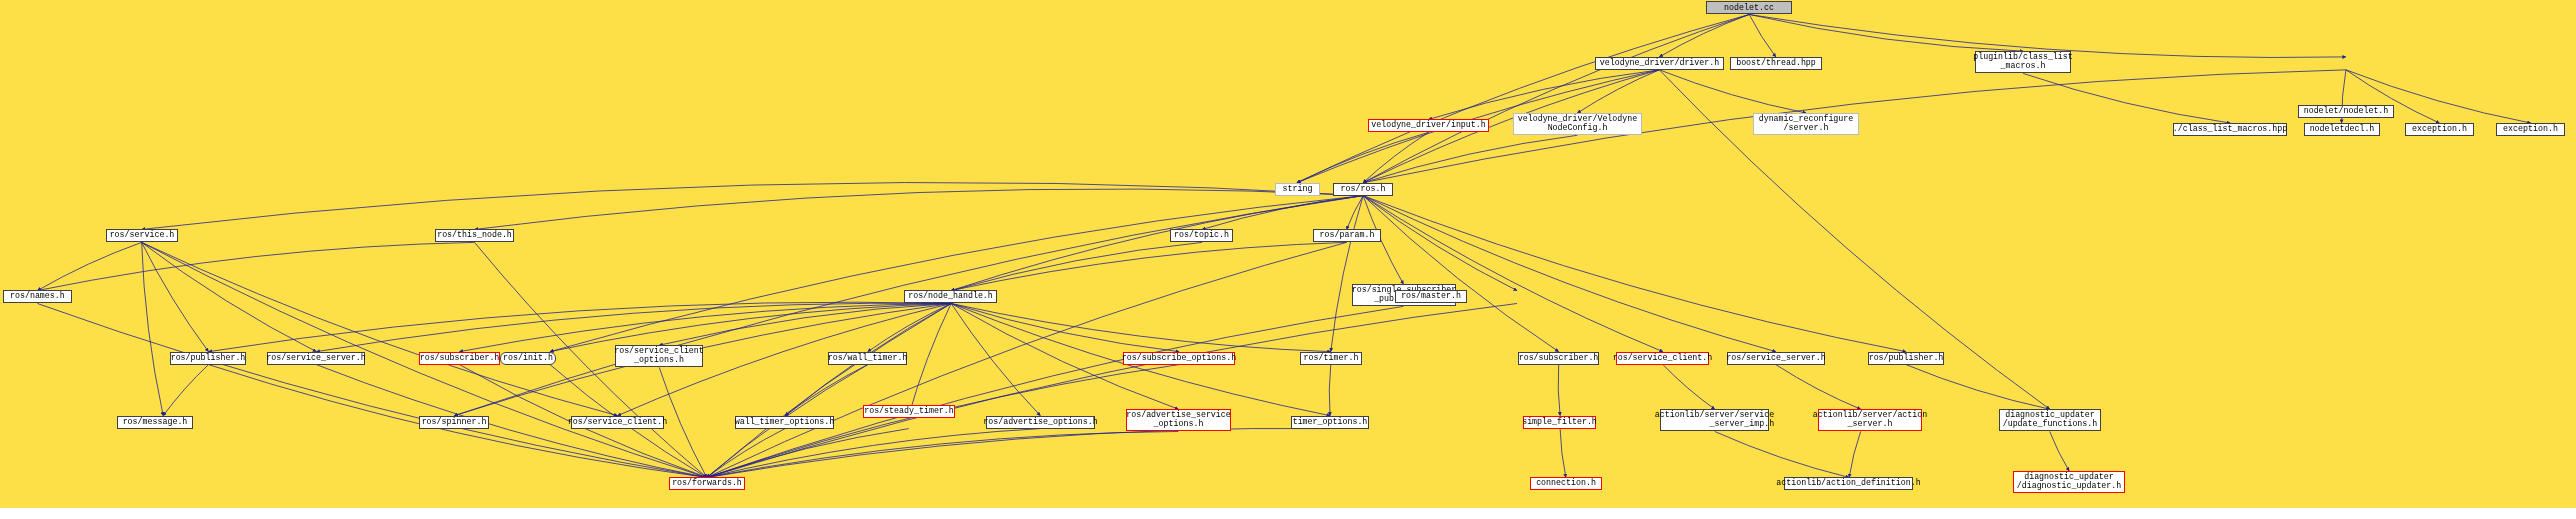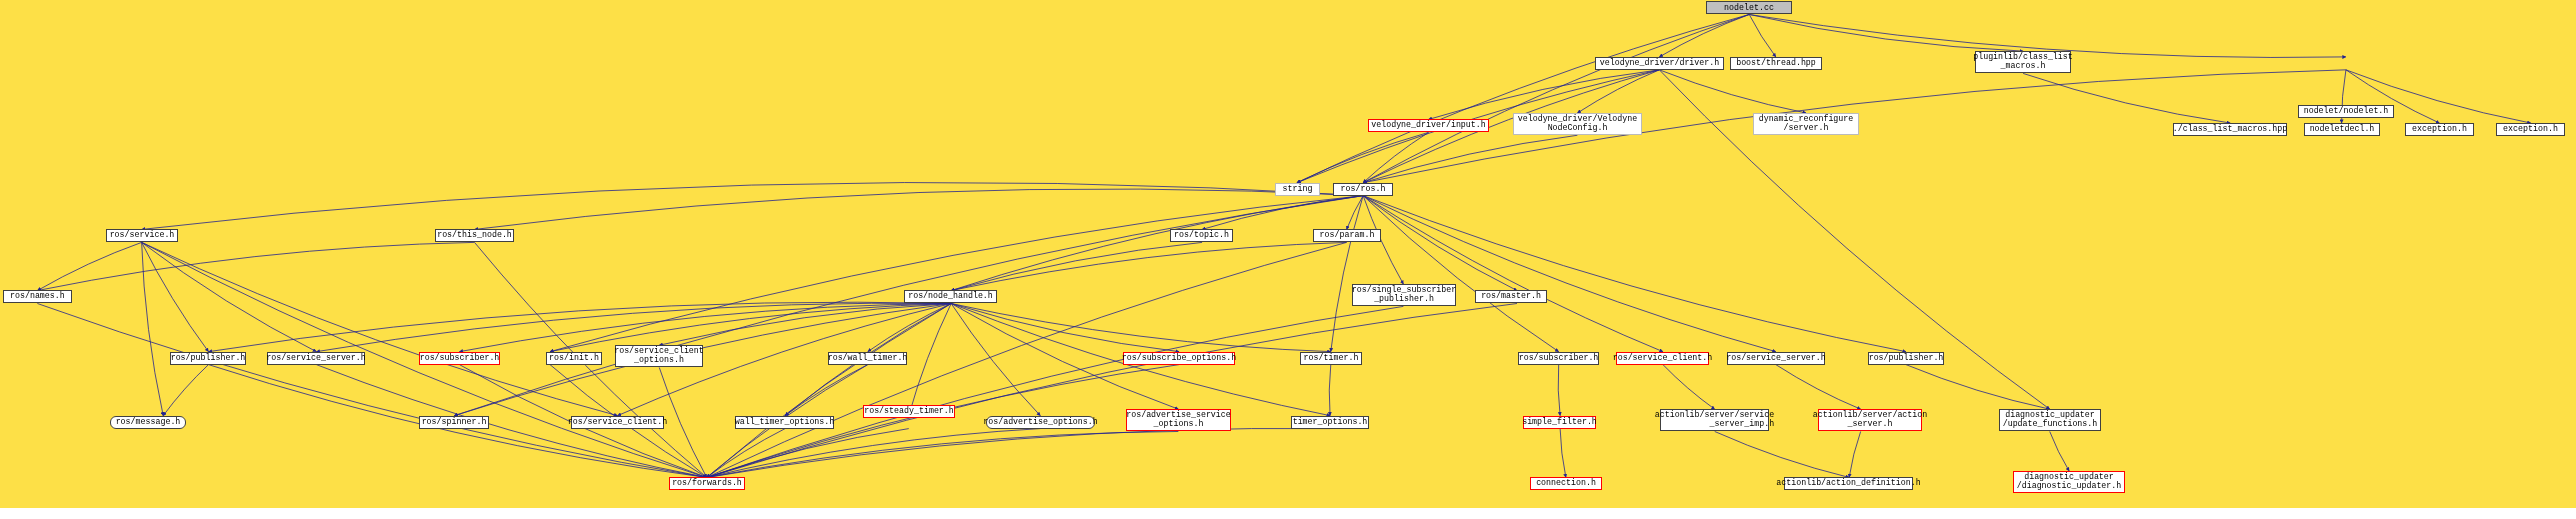--- a/index.html
+++ b/index.html
@@ -160,40 +160,40 @@
       <div class="node grey" style="left: 1275px; top: 183px; width: 45px; height: 13px;">string</div>
       <div class="node" style="left: 1333px; top: 183px; width: 60px; height: 13px;">ros/ros.h</div>
       <div class="node" style="left: 106px; top: 229px; width: 72px; height: 13px;">ros/service.h</div>
       <div class="node" style="left: 435px; top: 229px; width: 79px; height: 13px;">ros/this_node.h</div>
       <div class="node" style="left: 1170px; top: 229px; width: 63px; height: 13px;">ros/topic.h</div>
       <div class="node" style="left: 1313px; top: 229px; width: 68px; height: 13px;">ros/param.h</div>
       <div class="node" style="left: 2.9px; top: 290px; width: 69px; height: 13px;">ros/names.h</div>
       <div class="node" style="left: 904px; top: 290px; width: 93px; height: 13px;">ros/node_handle.h</div>
       <div class="node" style="left: 1352px; top: 284px; width: 104px; height: 22px;">ros/single_subscriber
 _publisher.h</div>
-      <div class="node" style="left: 1475px; top: 290px; width: 72px; height: 13px;">ros/master.h</div>
+      <div class="node" style="left: 1395px; top: 290px; width: 72px; height: 13px;">ros/master.h</div>
       <div class="node" style="left: 170px; top: 352px; width: 76px; height: 13px;">ros/publisher.h</div>
       <div class="node" style="left: 267px; top: 352px; width: 98px; height: 13px;">ros/service_server.h</div>
       <div class="node red" style="left: 419px; top: 352px; width: 81px; height: 13px;">ros/subscriber.h</div>
-      <div class="node" style="left: 546px; top: 352px; width: 56px; height: 13px;">ros/init.h</div>
+      <div class="node" style="left: 500px; top: 352px; width: 56px; height: 13px; border-radius: 6px;">ros/init.h</div>
       <div class="node" style="left: 615px; top: 345px; width: 88px; height: 22px;">ros/service_client
 _options.h</div>
       <div class="node" style="left: 828px; top: 352px; width: 79px; height: 13px;">ros/wall_timer.h</div>
       <div class="node red" style="left: 1123px; top: 352px; width: 112px; height: 13px;">ros/subscribe_options.h</div>
       <div class="node" style="left: 1300px; top: 352px; width: 62px; height: 13px;">ros/timer.h</div>
       <div class="node" style="left: 1518px; top: 352px; width: 81px; height: 13px;">ros/subscriber.h</div>
       <div class="node red" style="left: 1616px; top: 352px; width: 93px; height: 13px;">ros/service_client.h</div>
       <div class="node" style="left: 1727px; top: 352px; width: 98px; height: 13px;">ros/service_server.h</div>
       <div class="node" style="left: 1868px; top: 352px; width: 76px; height: 13px;">ros/publisher.h</div>
-      <div class="node" style="left: 110px; top: 416px; width: 76px; height: 13px; border-radius: 6px;">ros/message.h</div>
+      <div class="node" style="left: 117px; top: 416px; width: 76px; height: 13px;">ros/message.h</div>
       <div class="node" style="left: 419px; top: 416px; width: 70px; height: 13px;">ros/spinner.h</div>
       <div class="node" style="left: 571px; top: 416px; width: 93px; height: 13px;">ros/service_client.h</div>
       <div class="node" style="left: 735px; top: 416px; width: 99px; height: 13px;">wall_timer_options.h</div>
       <div class="node red" style="left: 863px; top: 392px; width: 92px; height: 13px; margin-top: 13px;">ros/steady_timer.h</div>
-      <div class="node" style="left: 986px; top: 416px; width: 109px; height: 13px; border-radius: 6px;">ros/advertise_options.h</div>
+      <div class="node" style="left: 986px; top: 416px; width: 109px; height: 13px;">ros/advertise_options.h</div>
       <div class="node red" style="left: 1126px; top: 409px; width: 105px; height: 22px;">ros/advertise_service
 _options.h</div>
       <div class="node" style="left: 1291px; top: 416px; width: 78px; height: 13px;">timer_options.h</div>
       <div class="node red" style="left: 1523px; top: 416px; width: 73px; height: 13px;">simple_filter.h</div>
       <div class="node" style="left: 1660px; top: 409px; width: 109px; height: 22px; text-align: right;">actionlib/server/service
 _server_imp.h</div>
       <div class="node red" style="left: 1809px; top: 409px; width: 104px; height: 22px; margin-left: 9px;">actionlib/server/action
 _server.h</div>
       <div class="node" style="left: 1999px; top: 409px; width: 102px; height: 22px;">diagnostic_updater
 /update_functions.h</div>

